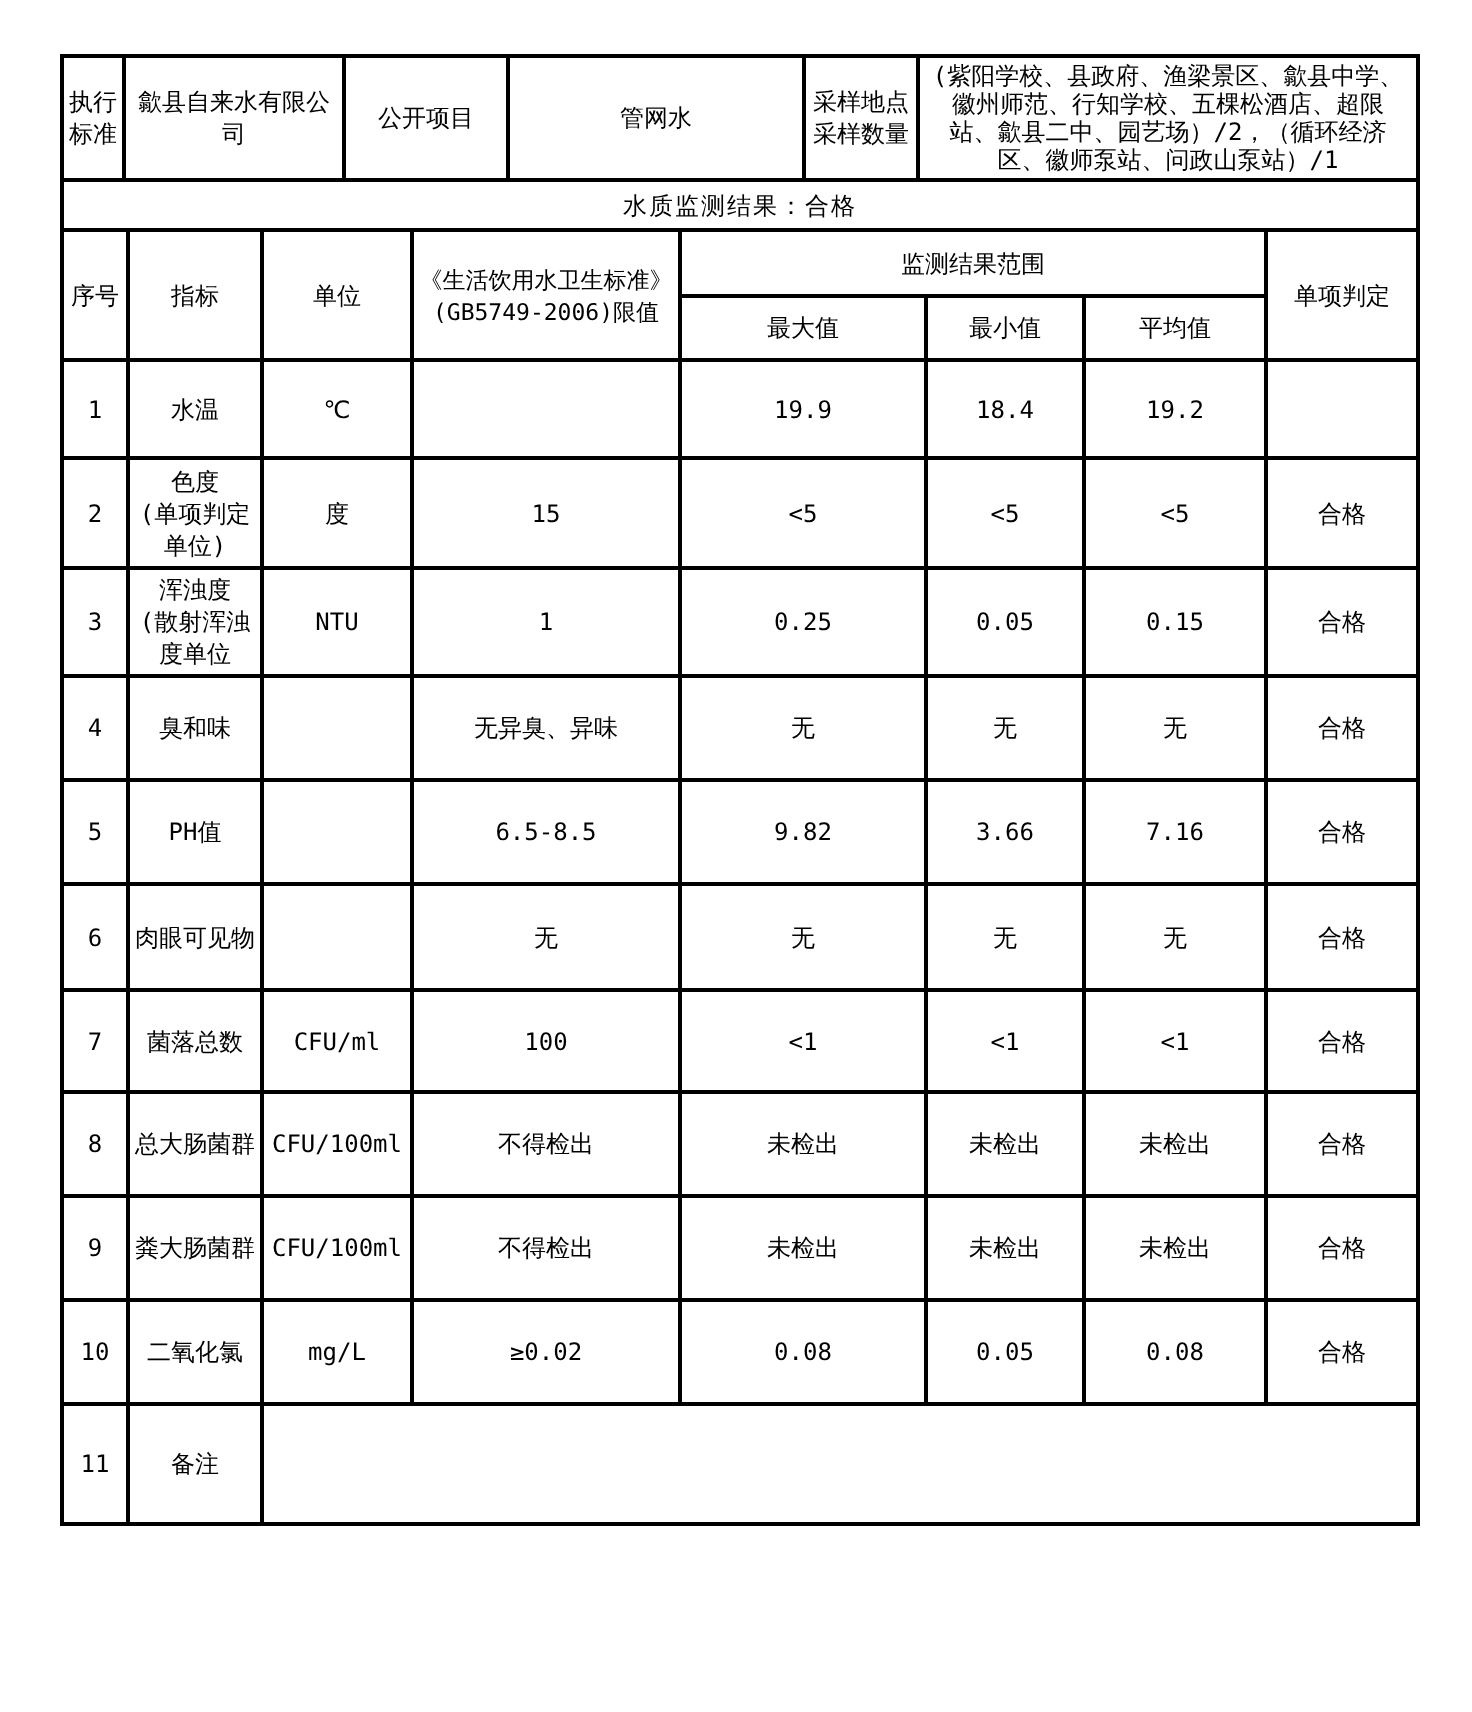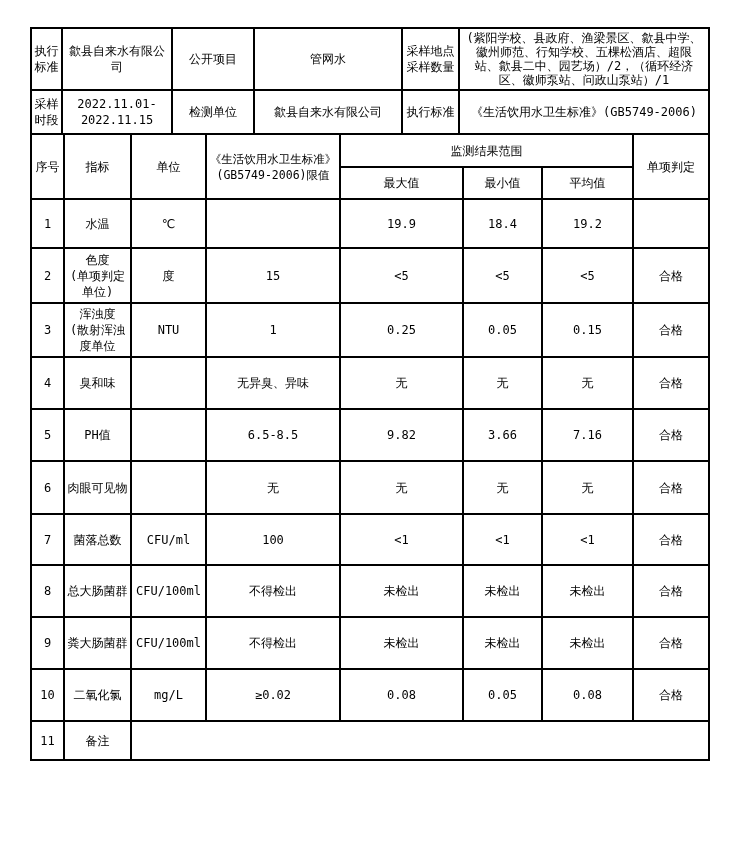--- a/index.html
+++ b/index.html
@@ -37,28 +37,22 @@
       </colgroup>
       <tbody>
           <tr style="height:62px">
         <td>执行标准</td>
         <td>歙县自来水有限公司</td>
         <td>公开项目</td>
         <td>管网水</td>
         <td>采样地点采样数量</td>
         <td class="loc">(紫阳学校、县政府、渔梁景区、歙县中学、徽州师范、行知学校、五棵松酒店、超限站、歙县二中、园艺场）/2，（循环经济区、徽师泵站、问政山泵站）/1</td>
       </tr>
-      <tr style="height:44px">
-        <td>采样时段</td>
-        <td class="pre">2022.11.01-
-2022.11.15</td>
-        <td>检测单位</td>
-        <td>歙县自来水有限公司</td>
-        <td>执行标准</td>
-        <td>《生活饮用水卫生标准》(GB5749-2006)</td>
+      <tr style="height:25px">
+        <td colspan="6" class="banner">水质监测结果：合格</td>
       </tr>
     </tbody>
       </table>
 
     <table class="data">
       <colgroup>
         <col style="width:33px">
           <col style="width:67px">
           <col style="width:75px">
         <col style="width:134px">
@@ -180,21 +174,21 @@
       <tr style="height:52px">
         <td>10</td>
         <td class="pre">二氧化氯</td>
         <td>mg/L</td>
         <td>≥0.02</td>
         <td>0.08</td>
         <td>0.05</td>
         <td>0.08</td>
         <td>合格</td>
       </tr>
-      <tr style="height:39px">
+      <tr style="height:60px">
         <td>11</td>
         <td>备注</td>
         <td colspan="6"></td>
       </tr>
     </tbody>
       </table>
 
   </div>
 </div>
 

